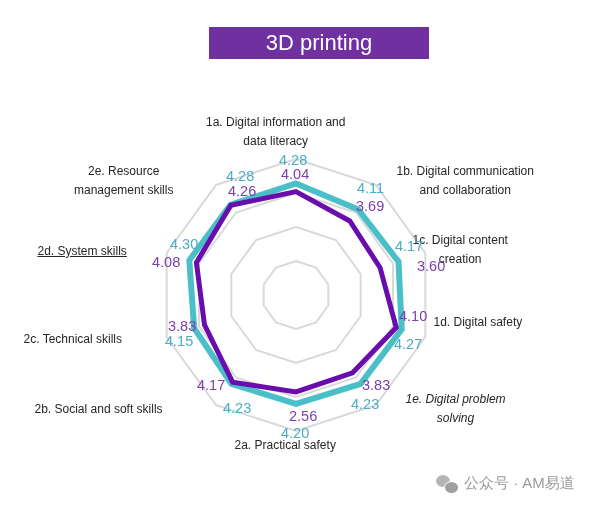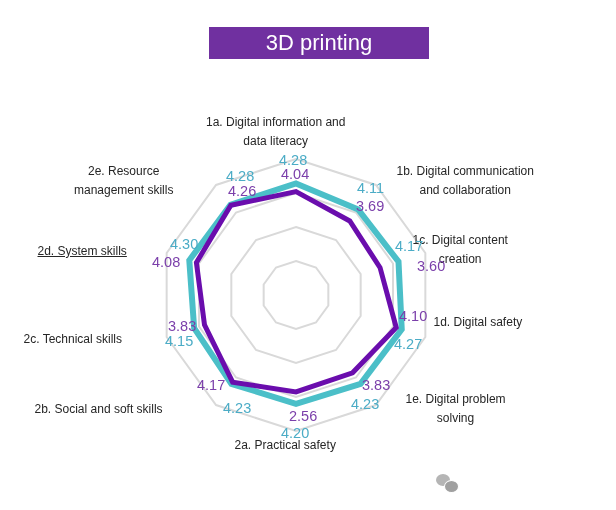--- a/index.html
+++ b/index.html
@@ -32,21 +32,21 @@
     <polygon points="296,159 375.93879431177635,184.97368876500715 425.3436862161409,252.97368876500715 425.3436862161409,337.0263112349928 375.93879431177635,405.0263112349928 296,431 216.06120568822365,405.0263112349928 166.65631378385913,337.0263112349929 166.65631378385913,252.97368876500713 216.06120568822365,184.97368876500718" fill="none" stroke="#D9D9D9" stroke-width="2"></polygon>
     <polygon points="296,183.48 358.1524125774061,209.45454301479305 398.50487132629166,261.69414834626815 401.73846348169513,329.35650943460666 360.55057640675943,383.8462463222568 296,403.8 231.4494235932406,383.8462463222568 194.14184710478906,328.09572009755686 189.2914588716838,260.3282932311309 230.4501886643434,204.77842478730588" fill="none" stroke="#4BBFC8" stroke-width="6" stroke-linejoin="miter"></polygon>
     <polygon points="296,191.64 349.75883917466956,221.0073056944673 380.07339604049156,267.68289769725465 396.2413568175092,327.5703912071194 352.55669697558176,372.84361519875745 296,391.9 232.64850550791726,382.19585165373184 204.48934200208032,324.73361519875743 196.40536161357153,262.6397403490555 230.84988263590228,205.32855634348084" fill="none" stroke="#6A0DAD" stroke-width="5" stroke-linejoin="miter"></polygon>
   </svg>
 
 <div id="labels-layer">
     <div class="axis-label" style="left: 206px; top: 113px;">1a. Digital information and<br>data literacy</div>
     <div class="axis-label" style="left: 396.5px; top: 162px;">1b. Digital communication<br>and collaboration</div>
     <div class="axis-label" style="left: 412.5px; top: 231px;">1c. Digital content<br>creation</div>
     <div class="axis-label" style="left: 433.5px; top: 313px; text-align: right;">1d. Digital safety</div>
-    <div class="axis-label" style="left: 405.5px; top: 390px;">1e. Digital problem<br>solving</div>
+    <div class="axis-label" style="left: 405.5px; top: 390px; font-style: italic;">1e. Digital problem<br>solving</div>
     <div class="axis-label" style="left: 234.5px; top: 436px;">2a. Practical safety</div>
     <div class="axis-label" style="left: 34.5px; top: 400px;">2b. Social and soft skills</div>
     <div class="axis-label" style="left: 23.5px; top: 330px;">2c. Technical skills</div>
     <div class="axis-label" style="left: 37.5px; top: 242px; text-decoration: underline;">2d. System skills</div>
     <div class="axis-label" style="left: 74px; top: 162px;">2e. Resource<br>management skills</div>
     <div class="val s0" style="left: 279px; top: 152px;">4.28</div>
     <div class="val s0" style="left: 357px; top: 180px;">4.11</div>
     <div class="val s0" style="left: 395px; top: 238px;">4.17</div>
     <div class="val s0" style="left: 394px; top: 336px;">4.27</div>
     <div class="val s0" style="left: 351px; top: 396px;">4.23</div>
@@ -65,13 +65,14 @@
     <div class="val s1" style="left: 168px; top: 318px;">3.83</div>
     <div class="val s1" style="left: 152px; top: 254px;">4.08</div>
     <div class="val s1" style="left: 228px; top: 183px;">4.26</div>
   </div>
 
 <div class="watermark">
   <span class="wechat-icon">
       <span class="b1"></span>
       <span class="b2"></span>
     </span>
+  <span>公众号 · AM易道</span>
 </div>
 
 </body></html>

